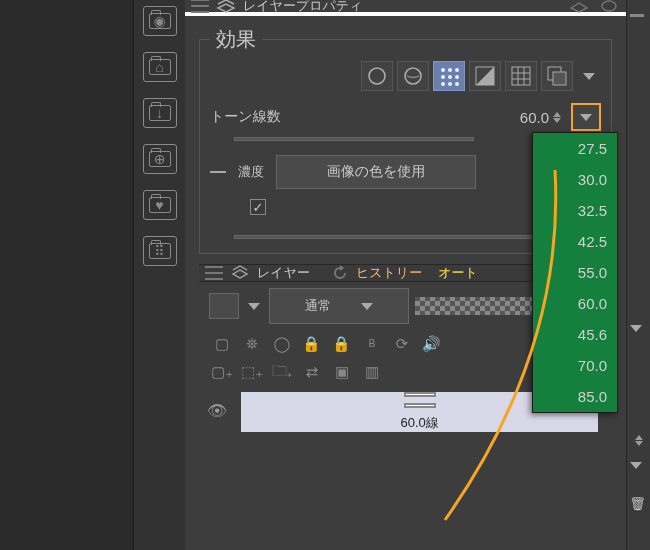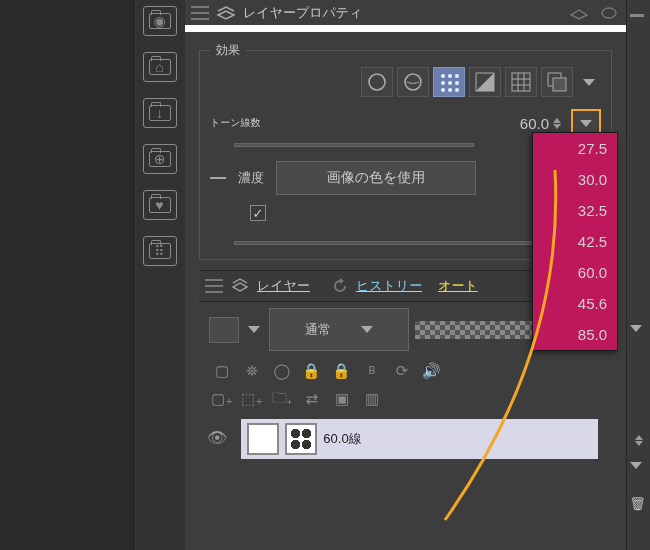--- a/index.html
+++ b/index.html
@@ -6,36 +6,36 @@
   body { width: 650px; height: 550px; background: #2a2a2a; color: #c8c8c8; font-size: 13px; overflow: hidden; position: relative; }
   .app { display: flex; height: 100%; }
   .left-space { width: 133px; background: #2a2a2a; }
   .sidebar { width: 52px; background: #323232; padding-top: 6px; display: flex; flex-direction: column; gap: 16px; align-items: center; border-left: 1px solid #1a1a1a; }
   .sb-ico { width: 34px; height: 30px; border: 1.5px solid #8a8a8a; border-radius: 3px; display: flex; align-items: center; justify-content: center; position: relative; }
   .sb-ico .folder { width: 22px; height: 16px; border: 1.5px solid #8a8a8a; border-radius: 2px; position: relative; }
   .sb-ico .folder::before { content: ''; position: absolute; top: -4px; left: 1px; width: 8px; height: 4px; border: 1.5px solid #8a8a8a; border-bottom: none; border-radius: 2px 2px 0 0; }
   .sb-inner { position: absolute; font-size: 14px; color: #8a8a8a; }
   .main { flex: 1; background: #3d3d3d; position: relative; padding: 0; }
   
-  .topbar { height: 32px; display: flex; align-items: center; padding: 0 6px; gap: 6px; border-bottom: 7px solid #ffffff; }
+  .topbar { height: 16px; display: flex; align-items: center; padding: 0 6px; gap: 6px; border-bottom: 4px solid #ffffff; }
   .menu-lines { width: 18px; height: 14px; display: flex; flex-direction: column; justify-content: space-between; }
   .menu-lines span { height: 2px; background: #777; }
   .top-icn { width: 22px; height: 22px; display: flex; align-items: center; justify-content: center; }
   
   .panel-body { padding: 10px 14px 0 14px; position: relative; }
   fieldset.effects { border: 1px solid #555; padding: 8px 10px 14px 10px; position: relative; }
-  legend { padding: 0 6px; font-size: 12px; }
+  legend { padding: 0 6px; font-size: 20px; }
   
   .fx-row1 { display: flex; justify-content: flex-end; gap: 4px; margin-bottom: 12px; align-items: center; }
   .fx-btn { width: 32px; height: 30px; border: 1px solid #555; background: #424242; display: flex; align-items: center; justify-content: center; }
   .fx-btn.highlight { background: #6a7fad; border-color: #8296c3; }
   .dropdown-arrow { width: 24px; height: 30px; display:flex; align-items:center; justify-content:center; }
   
   .prop-row { display: flex; align-items: center; margin-bottom: 6px; }
-  .prop-label { width: 140px; font-size: 10px; }
+  .prop-label { width: 140px; font-size: 14px; }
   .num-input { margin-left: auto; display: flex; align-items: center; gap: 4px; }
   .num-val { font-size: 15px; }
   .spin { display:flex; flex-direction:column; gap:1px; }
   .spin span { width:0;height:0;border-left:4px solid transparent;border-right:4px solid transparent; }
   .spin .up { border-bottom:5px solid #999; }
   .spin .dn { border-top:5px solid #999; }
   .dd-btn { width: 30px; height: 28px; border: 2px solid #f5a623; display:flex; align-items:center; justify-content:center; background:#444; margin-left:6px; }
   .chev { width:0;height:0;border-left:6px solid transparent;border-right:6px solid transparent;border-top:7px solid #aaa; }
   
   .slider-track { height: 4px; background: #555; width: 240px; margin: 0 0 14px 24px; border:1px solid #666; }
@@ -43,34 +43,34 @@
   .conc-row { display:flex; align-items:center; gap:12px; margin-bottom:10px; }
   .pm { width:16px;height:2px;background:#aaa; position:relative; }
   .btn-img { flex:0 0 200px; height:34px; border:1px solid #666; background:#4a4a4a; display:flex; align-items:center; justify-content:center; font-size:14px; }
   
   .check-row { display:flex; align-items:center; gap:8px; margin-left:40px; margin-bottom:8px; font-size:14px; }
   .cbox { width:16px;height:16px;border:1px solid #888; display:flex; align-items:center; justify-content:center; background:#3a3a3a; }
   .cbox.checked::after { content:'✓'; color:#ccc; font-size:13px; }
   
   .slider2 { height:4px; background:#555; width:310px; margin:20px 0 0 24px; border:1px solid #666; }
   
-  .layer-bar { margin-top:10px; height:32px; background:#3a3a3a; display:flex; align-items:center; padding:2px 6px; gap:8px; border-top:1px solid #262626; border-bottom:1px solid #262626;text-decoration:underline; }
+  .layer-bar { margin-top:10px; height:18px; background:#3a3a3a; display:flex; align-items:center; padding:2px 6px; gap:8px; border-top:1px solid #262626; border-bottom:1px solid #262626; }
   .layer-toolbar { padding:6px 10px; display:flex; gap:6px; align-items:center; }
-  .blend-sel { width:140px; height:43px; background:#4a4a4a; border:1px solid #666; display:flex; align-items:center; justify-content:center; gap:30px; }
+  .blend-sel { width:140px; height:36px; background:#4a4a4a; border:1px solid #666; display:flex; align-items:center; justify-content:center; gap:30px; }
   .opa-strip { width:120px; height:18px; background:repeating-conic-gradient(#888 0 25%, #555 0 50%) 50% / 10px 10px; }
   
   .tool-row { display:flex; gap:4px; padding:2px 10px; }
   .t-ico { width:26px;height:24px; display:flex; align-items:center; justify-content:center; color:#888; font-size:15px; }
   
-  .layer-item { margin:4px 6px 0 6px; height:40px; background:#d8d8e8; display:flex; align-items:center; gap:6px; padding:0 6px; color:#222; }
+  .layer-item { margin:4px 6px 0 6px; height:40px; background:#d8d8e8; display:flex; align-items:center; gap:6px; padding:0 6px; color:#222;flex-direction:column; }
   .thumb { width:32px;height:32px; background:#fff; border:2px solid #888; }
   .thumb.dot { background:#fff; position:relative; }
   .thumb.dot::after { content:''; position:absolute; inset:3px; background: radial-gradient(circle at 25% 25%, #333 20%, transparent 21%), radial-gradient(circle at 75% 75%, #333 20%, transparent 21%), radial-gradient(circle at 75% 25%, #333 20%, transparent 21%), radial-gradient(circle at 25% 75%, #333 20%, transparent 21%); }
   
-  .dropdown-list { position:absolute; top:132px; right:8px; width:86px; background:#be185d; border:1px solid #1a1a1a; box-shadow:-2px 2px 6px rgba(0,0,0,.5); }
+  .dropdown-list { position:absolute; top:132px; right:8px; width:86px; background:#15803d; border:1px solid #1a1a1a; box-shadow:-2px 2px 6px rgba(0,0,0,.5); }
   .dropdown-list div { padding:7px 10px; text-align:right; font-size:15px; color:#d0d0d0; cursor:pointer; }
   
   .right-strip { width: 24px; background:#3a3a3a; display:flex; flex-direction:column; align-items:center; padding-top:6px; gap:16px; border-left:1px solid #262626; }
   .rs-ico { width:18px; height:18px; }
   
   .annot { position:absolute; pointer-events:none; }
 </style>
 </head>
 <body>
 
@@ -221,21 +221,21 @@
             <span></span>
             <span></span>
           </div>
         <svg width="18" height="18">
             <path d="M2 10 L9 6 L16 10 L9 14 Z M2 6 L9 2 L16 6" fill="none" stroke="#aaa" stroke-width="1.4"></path>
           </svg>
         <span>レイヤー</span>
         <svg width="16" height="16" style="margin-left:14px">
             <path d="M14 8 A6 6 0 1 1 8 2 L8 0 L12 3 L8 6 L8 4 A4 4 0 1 0 12 8" fill="#777"></path>
           </svg>
-        <span style="color:#7dd3fc">ヒストリー</span>
+        <span style="color:#fdba74">ヒストリー</span>
         <span style="margin-left:8px;color:#fde047">オート</span>
       </div>
 
       <div class="layer-toolbar">
         <div style="width:30px;height:26px;border:1px solid #666;background:#4a4a4a;"></div>
         <div class="dropdown-arrow" style="width:18px">
             <div class="chev"></div>
           </div>
         <div class="blend-sel">
           <span>通常</span>
@@ -271,22 +271,24 @@
           <span>60.0線</span>
         </div>
       </div>
     </div>
 
     <div class="dropdown-list">
       <div>27.5</div>
       <div>30.0</div>
       <div>32.5</div>
       <div>42.5</div>
+      <div>55.0</div>
       <div>60.0</div>
       <div>45.6</div>
+      <div>70.0</div>
       <div>85.0</div>
     </div>
   </div>
 
   <div class="right-strip">
     <div class="rs-ico"><svg width="14" height="4">
           <rect width="14" height="3" fill="#888"></rect>
         </svg></div>
     <div style="flex:1"></div>
     <div class="rs-ico">

